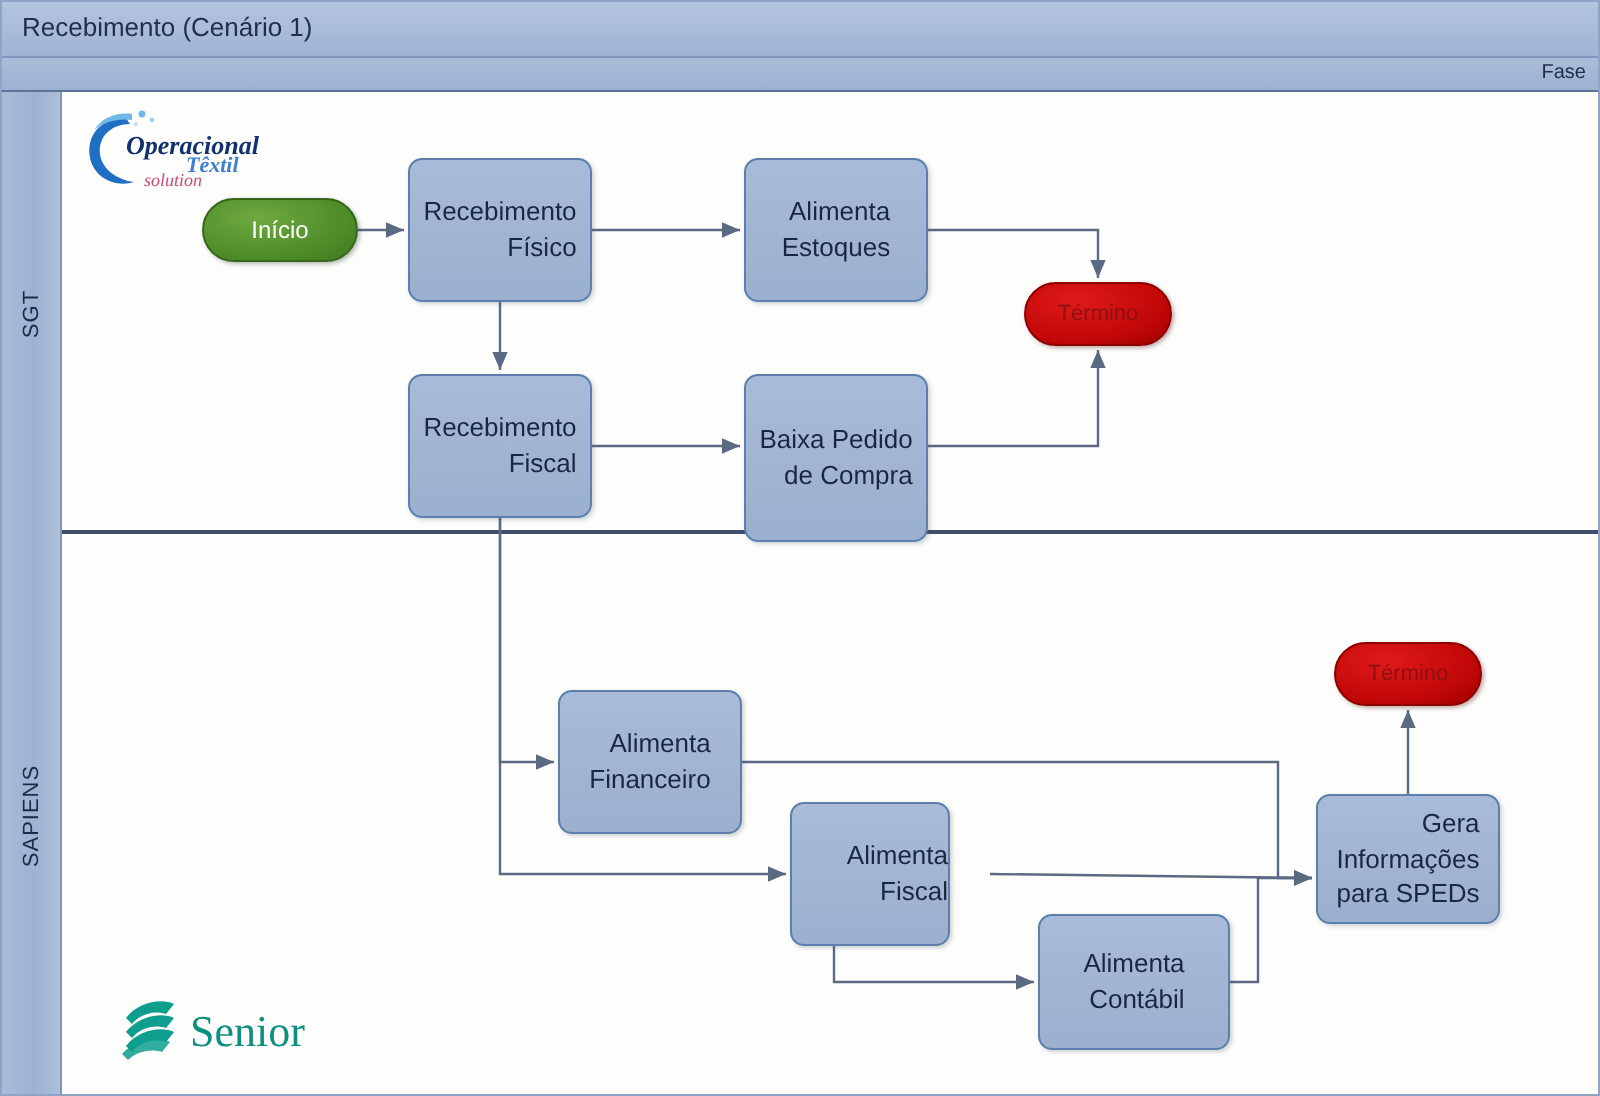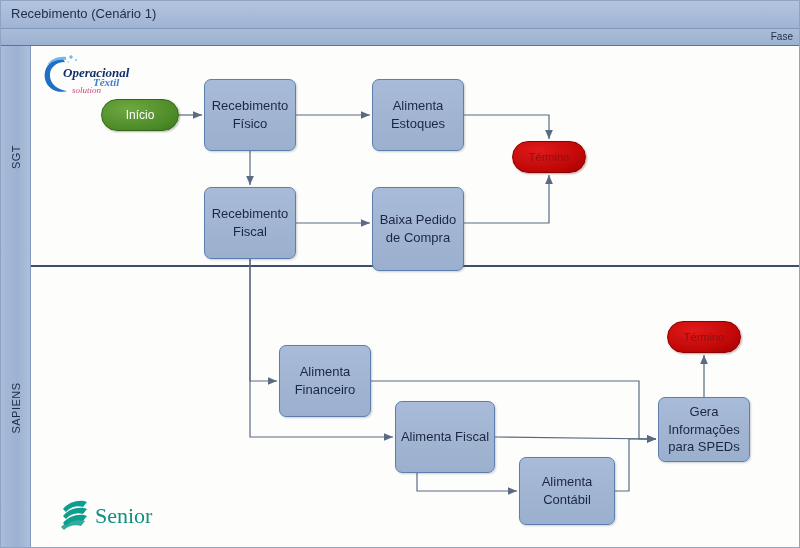--- a/index.html
+++ b/index.html
@@ -96,20 +96,21 @@
     z-index: 5;
   }
   .proc {
     background: linear-gradient(to bottom, #a8bbd8 0%, #9bb0ce 100%);
     border: 1px solid #5c7fae;
     border-radius: 7px;
     color: #1b2740;
     font-size: 13px;
     line-height: 1.35;
     box-shadow: 1px 1px 2px rgba(60,70,90,0.25);
+    text-align: right;
   }
   .terminal-start {
     background: radial-gradient(ellipse at 35% 30%, #6ea83f 0%, #4c8a28 70%, #3f7720 100%);
     border: 1px solid #36661b;
     border-radius: 999px;
     color: #ffffff;
     font-size: 12px;
     box-shadow: 1px 1px 2px rgba(40,60,30,0.35);
     justify-content: center;
   }
@@ -227,21 +228,21 @@
       </div>
       <div class="node proc" style="left: 203px; top: 186px; width: 92px; height: 72px;">
         <span>Recebimento<br>Fiscal</span>
       </div>
       <div class="node proc" style="left: 371px; top: 186px; width: 92px; height: 84px;">
         <span>Baixa Pedido<br>de Compra</span>
       </div>
       <div class="node proc" style="left: 278px; top: 344px; width: 92px; height: 72px;">
         <span>Alimenta<br>Financeiro</span>
       </div>
-      <div class="node proc" style="left: 394px; top: 400px; width: 100px; height: 72px;">
+      <div class="node proc" style="left: 394px; top: 400px; width: 80px; height: 72px;">
         <span>Alimenta Fiscal</span>
       </div>
       <div class="node proc" style="left: 518px; top: 456px; width: 96px; height: 68px;">
         <span>Alimenta<br>Contábil</span>
       </div>
       <div class="node proc" style="left: 657px; top: 396px; width: 92px; height: 65px;">
         <span>Gera<br>Informações<br>para SPEDs</span>
       </div>
       <div class="node terminal-end" style="left: 666px; top: 320px; width: 74px; height: 32px;">
         <span>Término</span>

